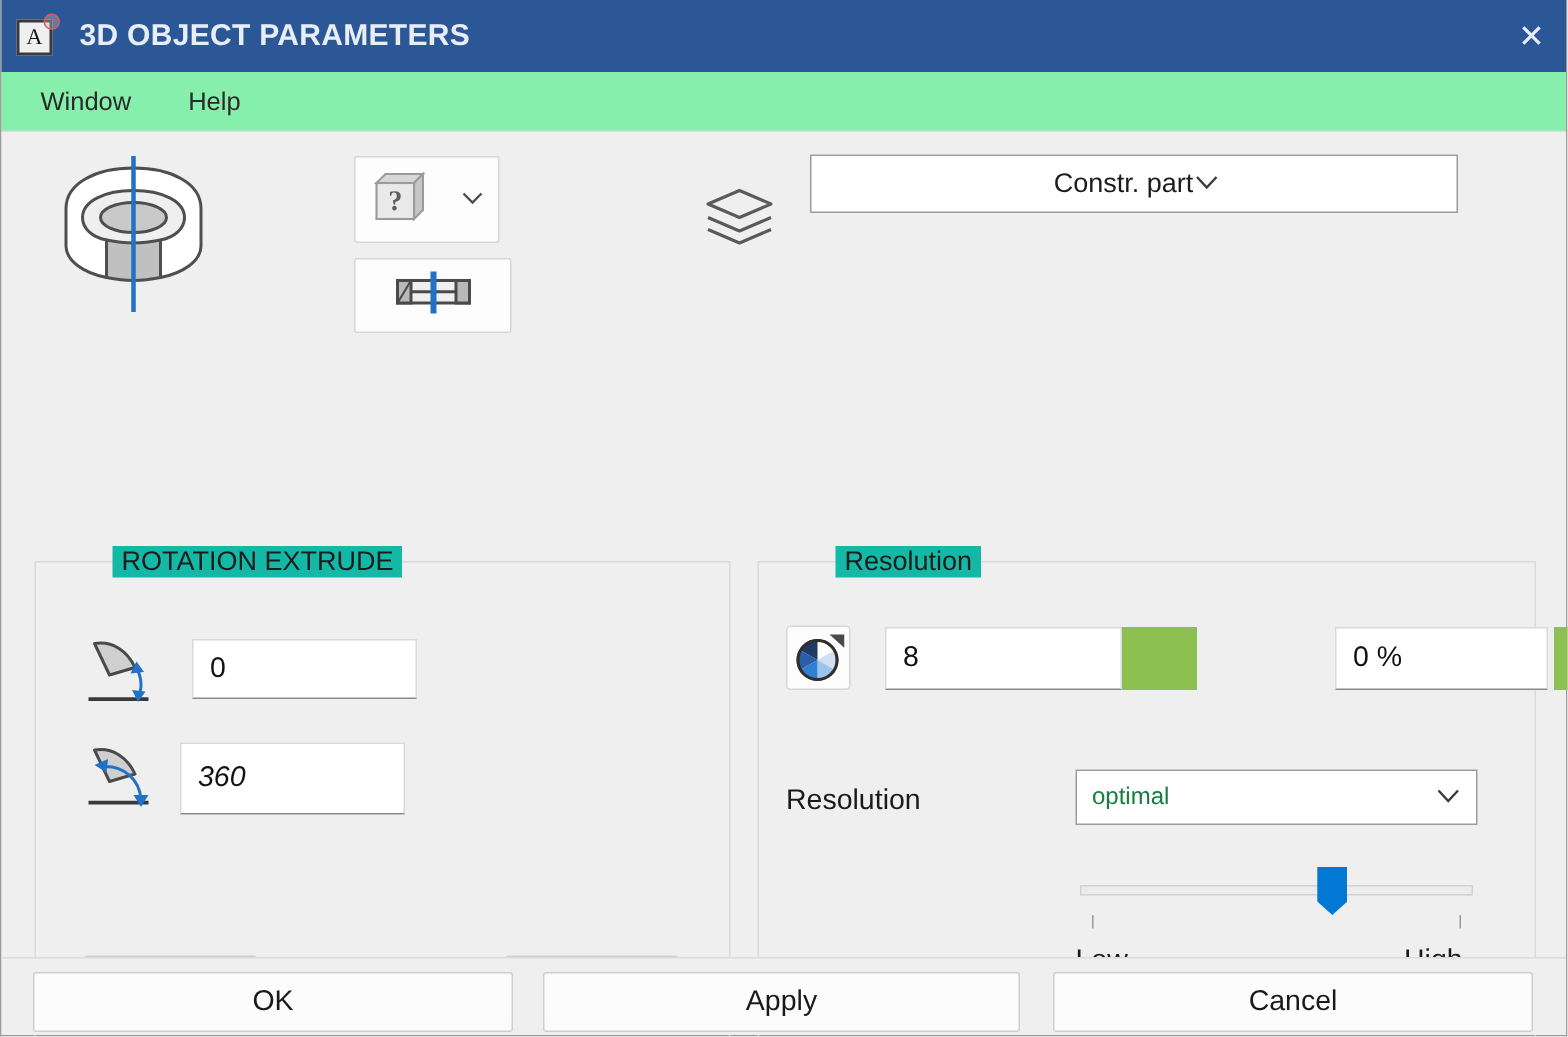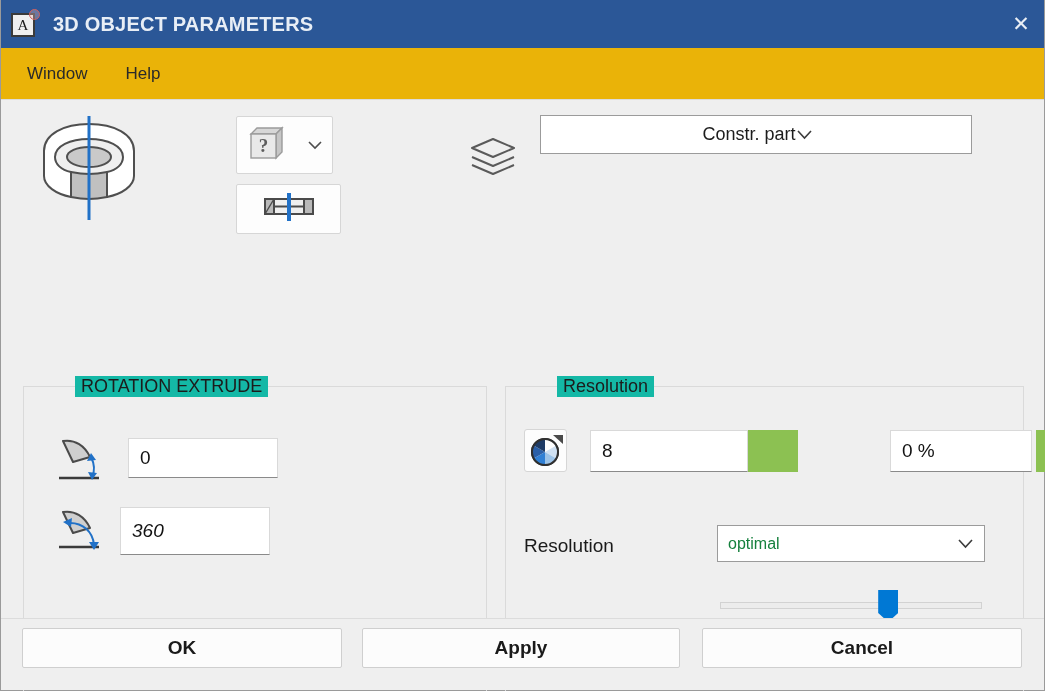--- a/index.html
+++ b/index.html
@@ -66,22 +66,22 @@
     width: 46px; height: 48px;
     display: flex; align-items: center; justify-content: center;
     color: #e9eef5;
     font-size: 21px;
     line-height: 1;
     cursor: pointer;
     font-family: "DejaVu Sans", sans-serif;
   }
   
   #menubar {
-    height: 52px;
-    background: #eab308;
+    height: 40px;
+    background: #86efac;
     display: flex;
     align-items: center;
     padding-left: 26px;
     flex: none;
     border-bottom: 1px solid #dcdcdc;
   }
   .menu-item {
     font-size: 17px;
     color: #2a2a2a;
     margin-right: 38px;
@@ -236,25 +236,24 @@
   .stick { position: absolute; top: 39px; width: 1px; height: 9px; background: #9a9a9a; }
   #stick-l { left: 11px; }
   #stick-r { left: 256px; }
   .endlabel { position: absolute; top: 255px; font-size: 19px; color: #1a1a1a; }
   #lbl-low  { left: 211px; }
   #lbl-high { left: 430px; }
 
   
   #footer {
     flex: none;
-    height: 72px;
+    height: 52px;
     background: #efefef;
     border-top: 1px solid #dcdcdc;
     position: relative;
-    font-weight: bold;
   }
   .footbtn {
     position: absolute;
     top: 9px; height: 40px;
     background: #fcfcfc;
     border: 1px solid #cfcfcf;
     border-radius: 2px;
     display: flex; align-items: center; justify-content: center;
     font-size: 19px; color: #1a1a1a;
     cursor: pointer;

